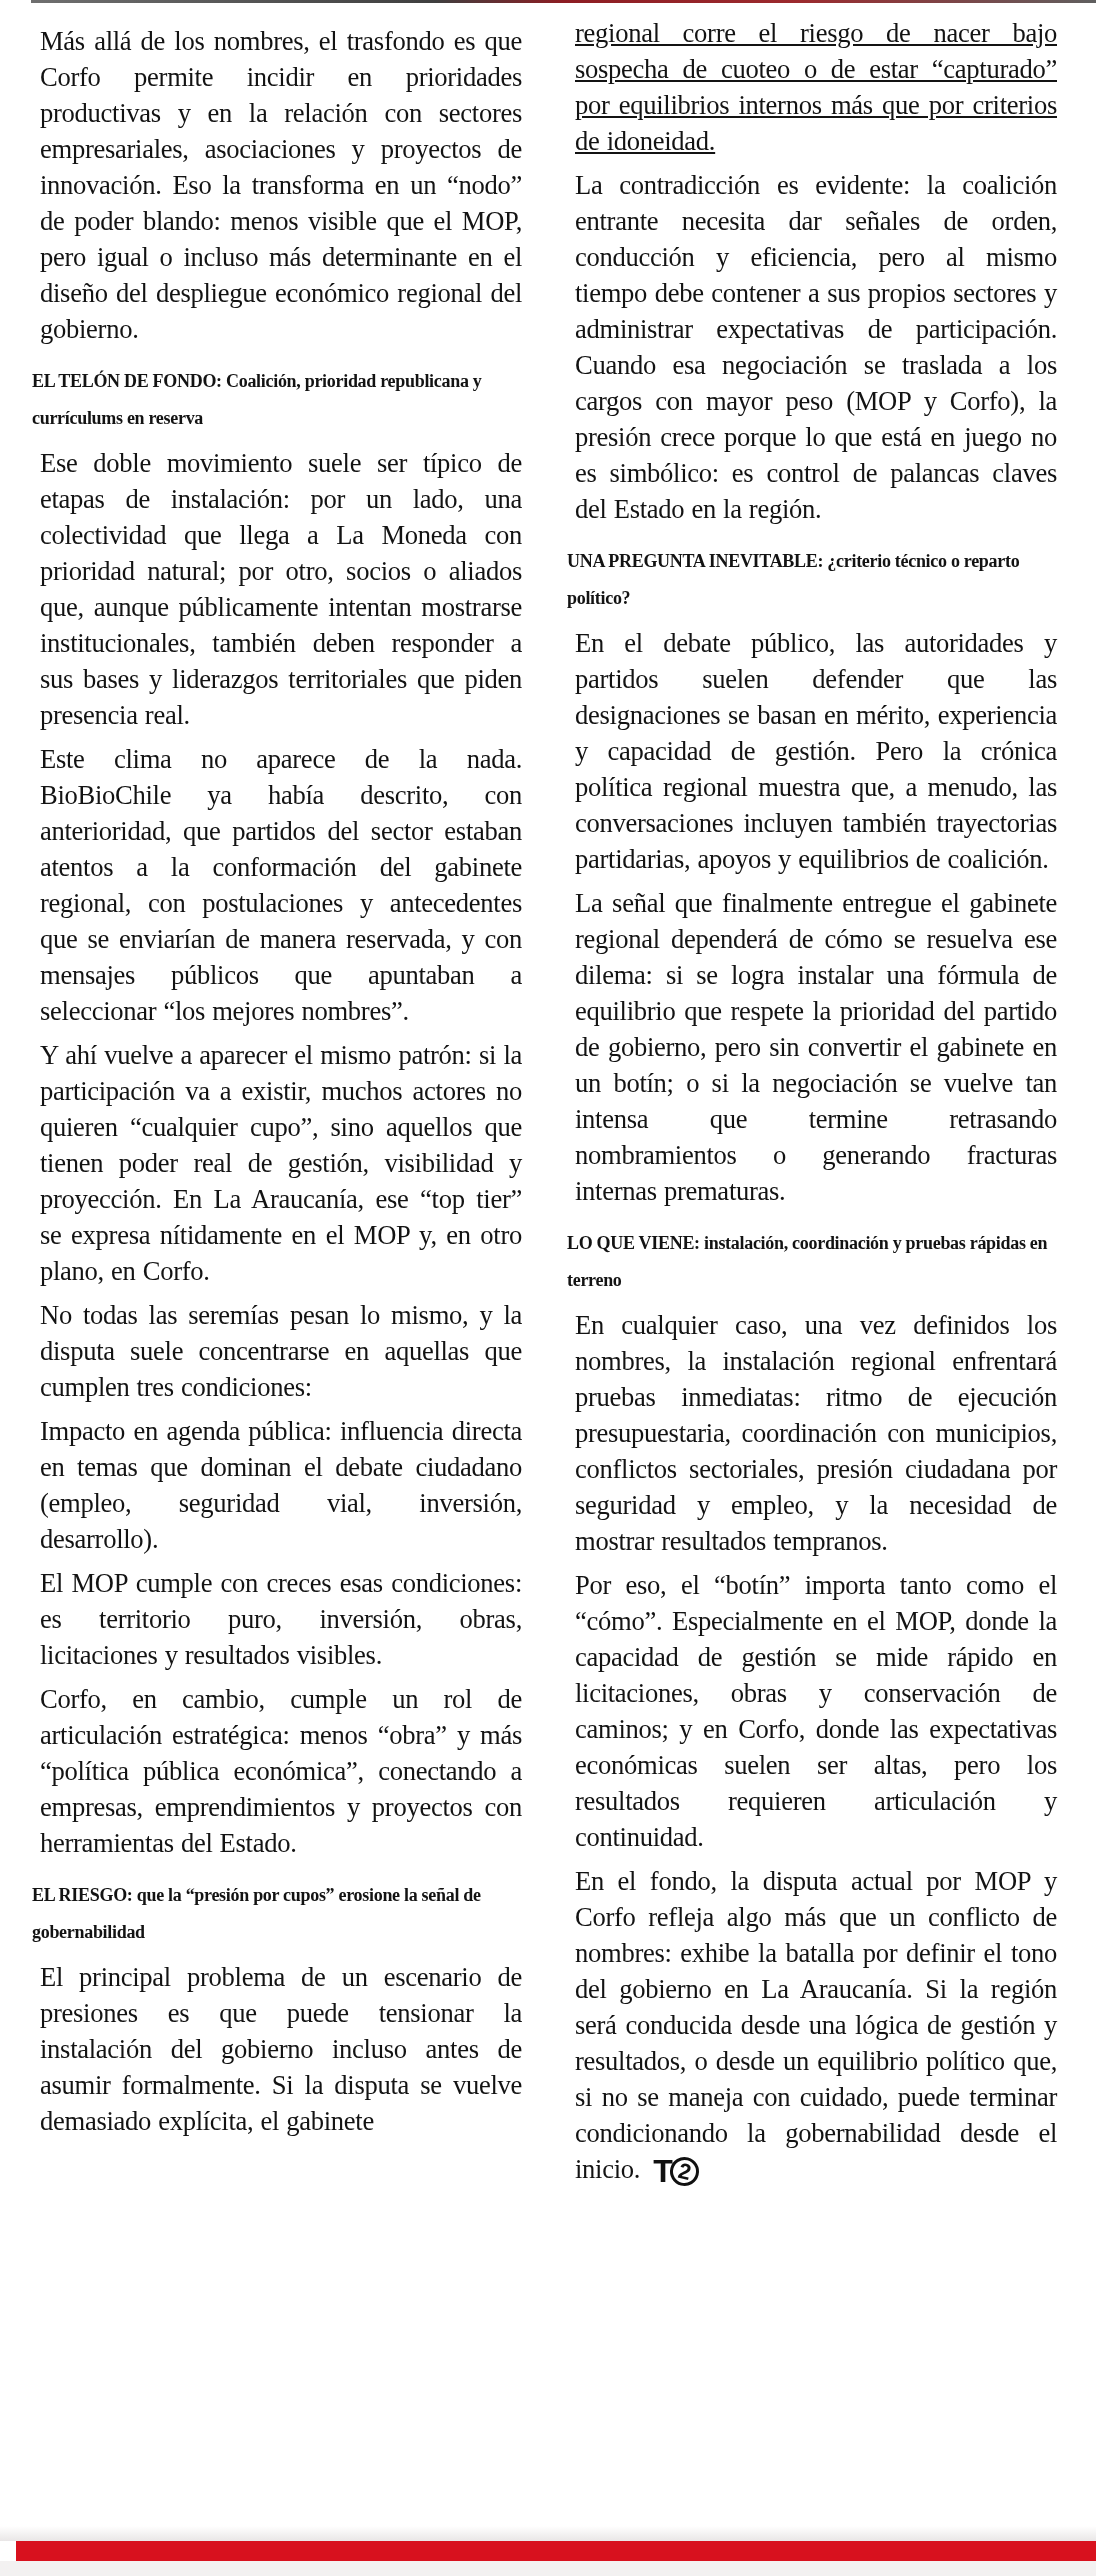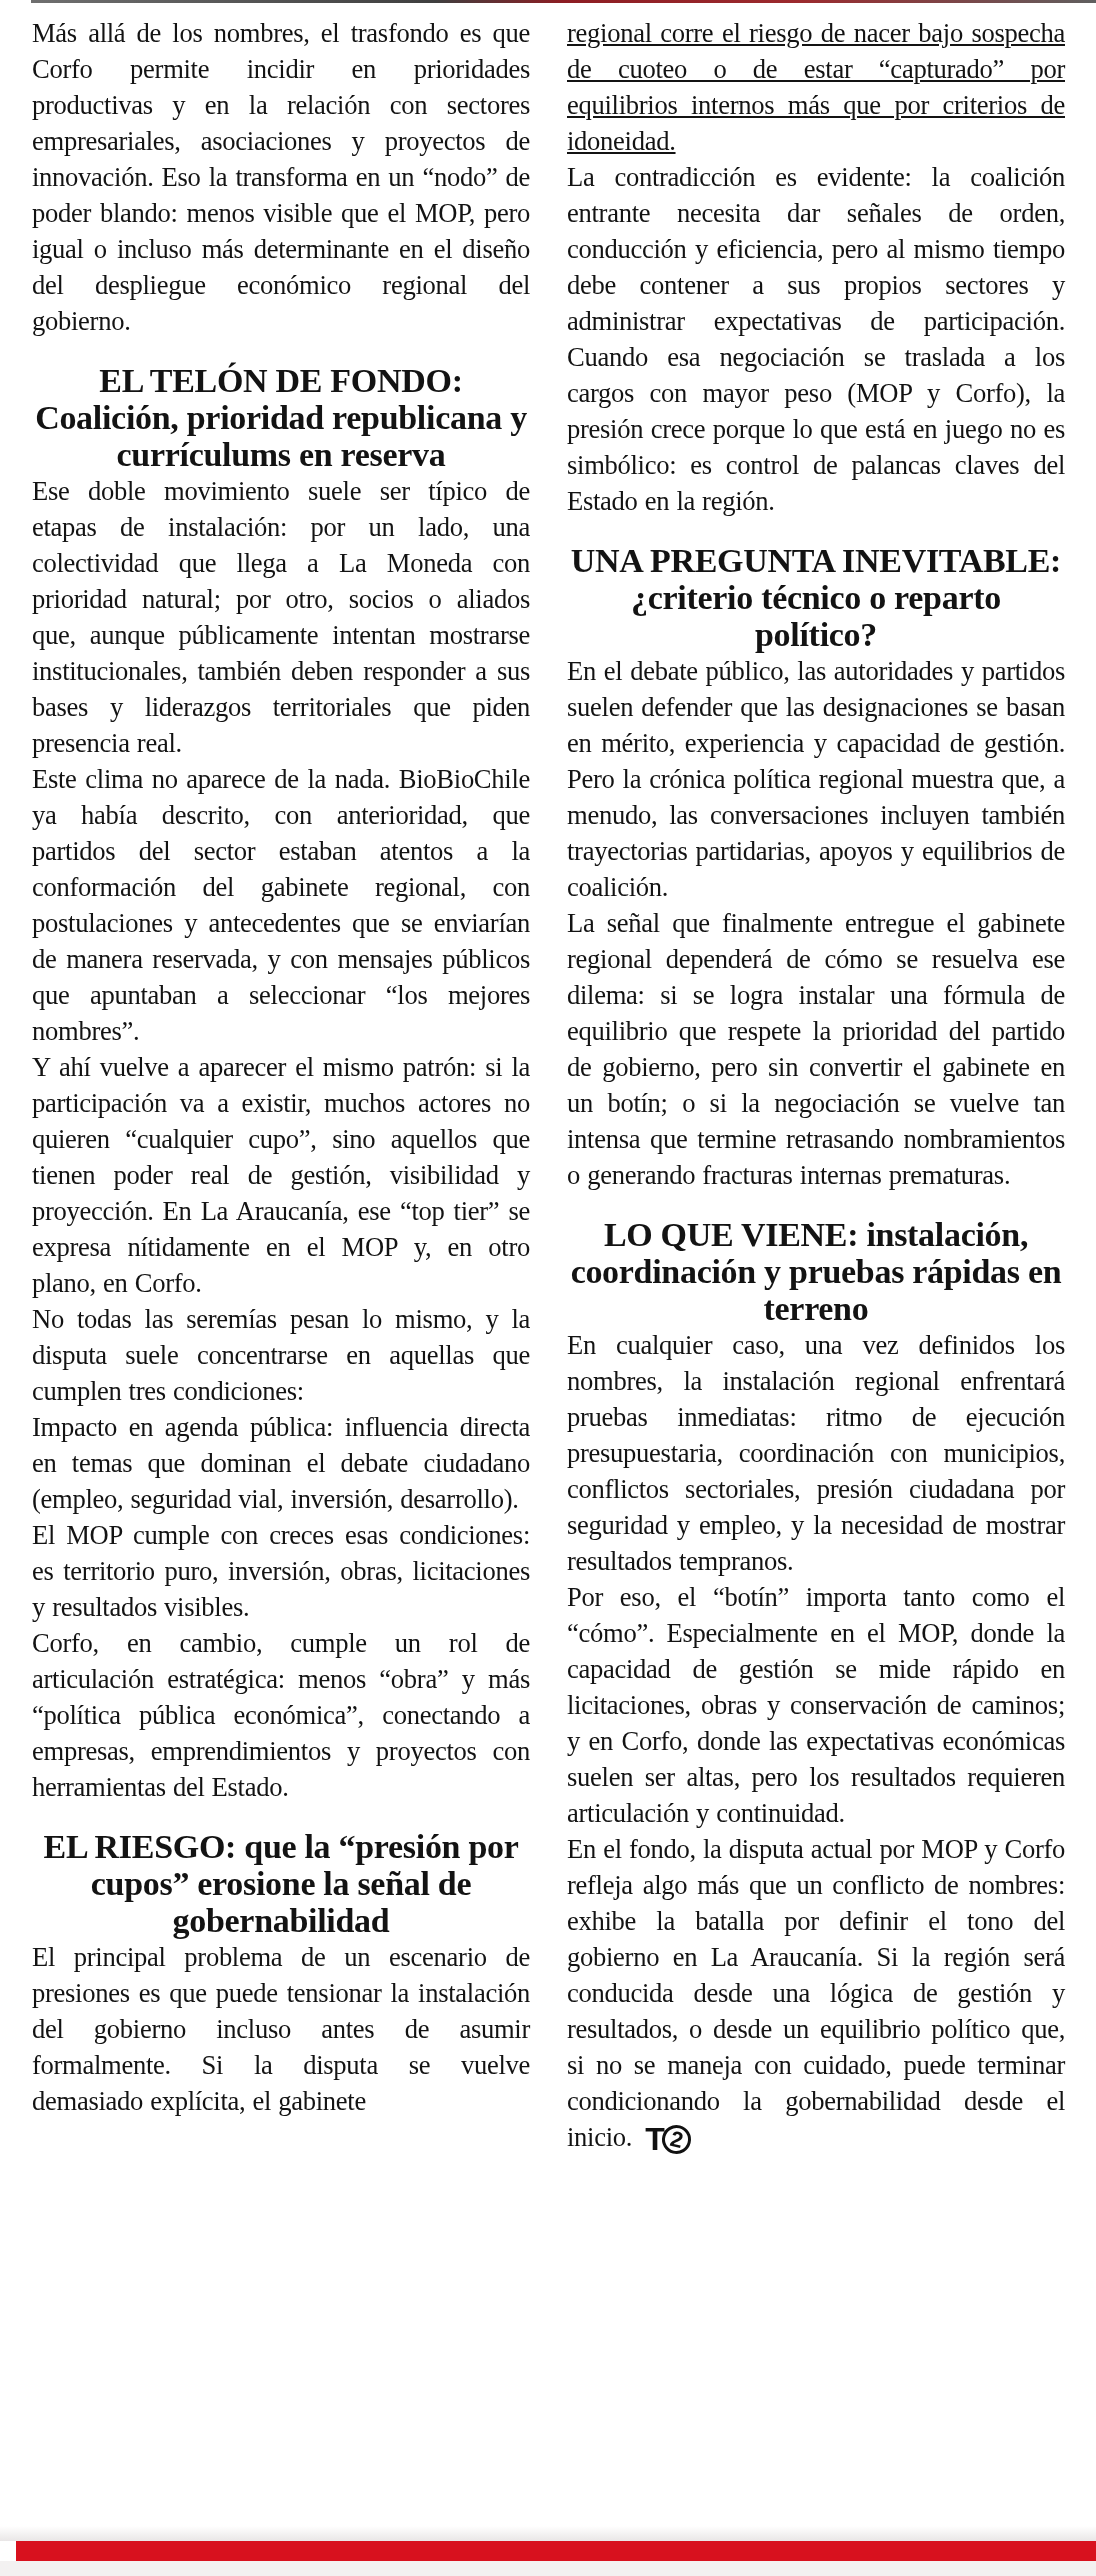--- a/index.html
+++ b/index.html
@@ -18,34 +18,34 @@
     height:3.2px;
     background:linear-gradient(90deg,#6f6f6f 0%,#3f3f3f 38%,#8d1d23 50%,#9c2a2e 72%,#5f5f5f 100%);
   }
   .cols{
     display:flex;
     padding:14.5px 22.6px 0 32px;
     gap:37px;
   }
   .col{ width:498px; }
   p.body{
-    margin:0;
+    margin:8px;
     font-size:26.6px;
     line-height:36px;
     text-align:justify;
     letter-spacing:-0.3px;
     word-spacing:0.8px;
   }
   h2.head{
-    margin:23px 0 0 0;
-    font-size:34px;
+    margin:16px 0 0 0;
+    font-size:18px;
     line-height:37px;
     font-weight:bold;
     letter-spacing:-0.3px;
-    text-align:center;
+    text-align:left;
   }
   .col-right > :first-child{ margin-top:0;text-decoration:underline; }
   .endmark{
     display:inline-flex;
     align-items:center;
     vertical-align:-4.8px;
     margin-left:13px;
     font-family:"Liberation Sans", sans-serif;
     font-weight:900;
     color:#111;

